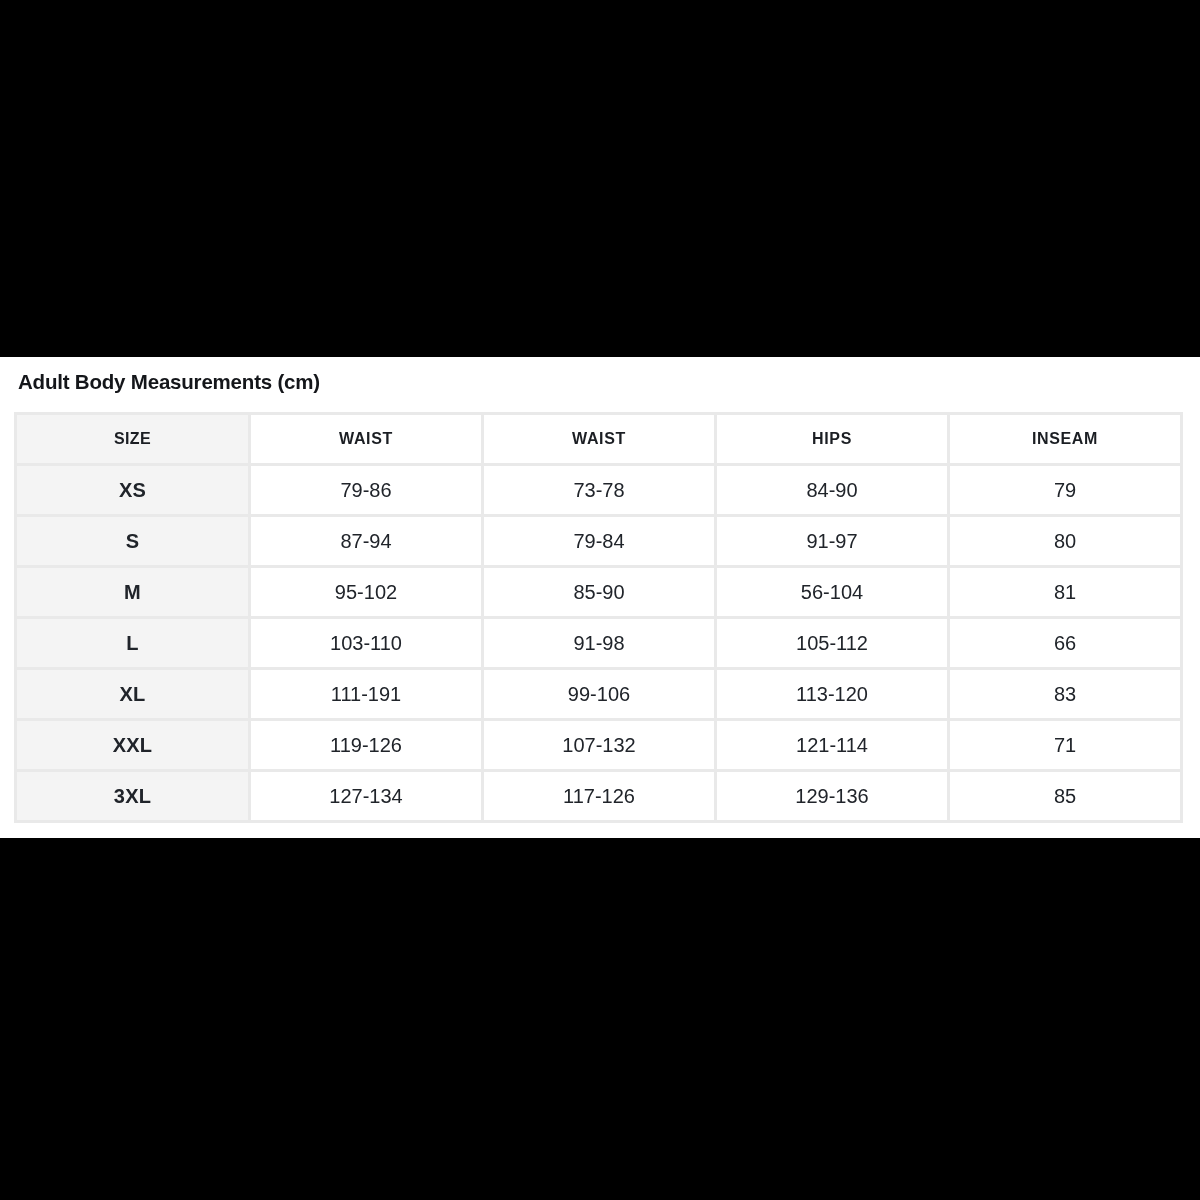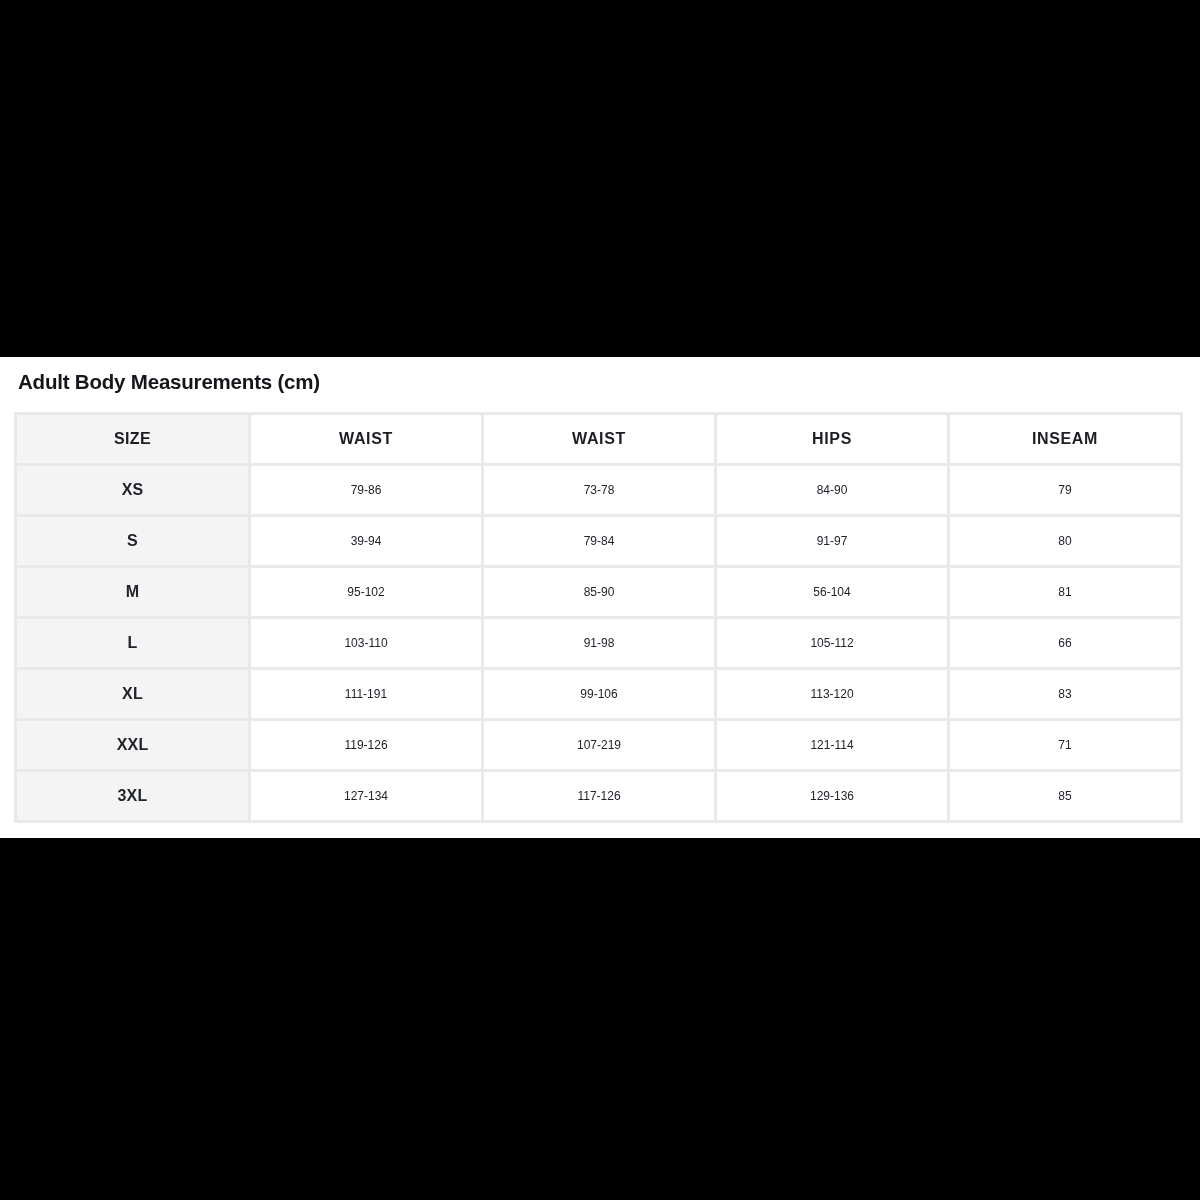--- a/index.html
+++ b/index.html
@@ -73,41 +73,41 @@
   table.measurements-table col.col-metric  { width: 230px; }
 
   table.measurements-table th,
   table.measurements-table td {
     height: 48px;
     padding: 0 6px;
     text-align: center;
     vertical-align: middle;
     background: #ffffff;
     color: #20242a;
-    font-size: 12px;
+    font-size: 20px;
     font-weight: normal;
     box-sizing: border-box;
   }
 
   table.measurements-table thead th {
     font-weight: bold;
     font-size: 16px;
     letter-spacing: 0.65px;
     color: #1b1e23;
   }
 
   
   table.measurements-table thead th.size-col,
   table.measurements-table tbody td.size-col {
     background: #f4f4f4;
     font-weight: bold;
     letter-spacing: 0.4px;
   }
   table.measurements-table tbody td.size-col {
-    font-size: 16px;
+    font-size: 20px;
     letter-spacing: 0.2px;
   }
 </style>
 </head>
 <body>
 
 <div id="page-root">
 
   <div class="letterbox top"></div>
 
@@ -136,21 +136,21 @@
         <tbody>
           <tr>
             <td class="size-col">XS</td>
             <td>79-86</td>
             <td>73-78</td>
             <td>84-90</td>
             <td>79</td>
           </tr>
           <tr>
             <td class="size-col">S</td>
-            <td>39-94</td>
+            <td>87-94</td>
             <td>79-84</td>
             <td>91-97</td>
             <td>80</td>
           </tr>
           <tr>
             <td class="size-col">M</td>
             <td>95-102</td>
             <td>85-90</td>
             <td>56-104</td>
             <td>81</td>
@@ -165,21 +165,21 @@
           <tr>
             <td class="size-col">XL</td>
             <td>111-191</td>
             <td>99-106</td>
             <td>113-120</td>
             <td>83</td>
           </tr>
           <tr>
             <td class="size-col">XXL</td>
             <td>119-126</td>
-            <td>107-219</td>
+            <td>107-132</td>
             <td>121-114</td>
             <td>71</td>
           </tr>
           <tr>
             <td class="size-col">3XL</td>
             <td>127-134</td>
             <td>117-126</td>
             <td>129-136</td>
             <td>85</td>
           </tr>

